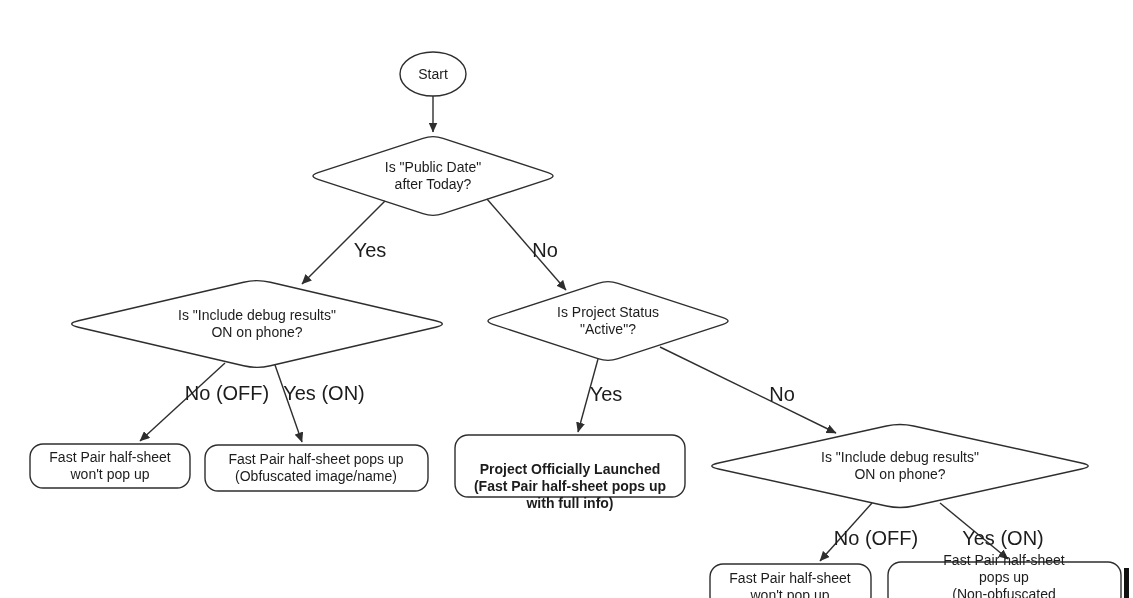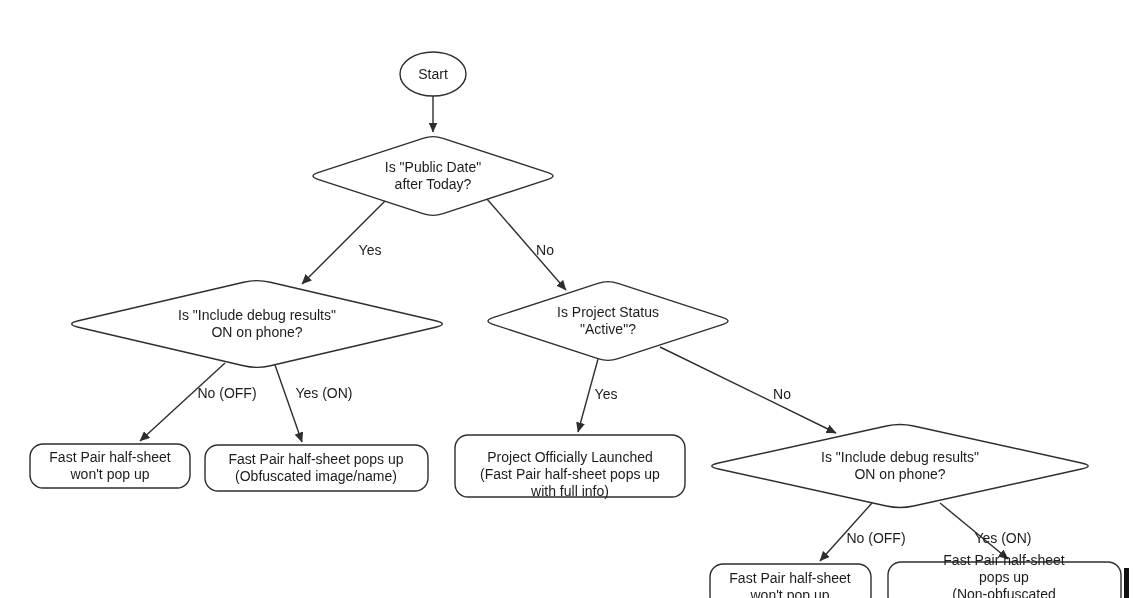--- a/index.html
+++ b/index.html
@@ -38,21 +38,21 @@
     text-align: center;
     white-space: pre-line;
     font-size: 14px;
     line-height: 17px;
     color: var(--text);
   }
   .elbl {
     position: absolute;
     transform: translate(-50%, -50%);
     white-space: nowrap;
-    font-size: 14px;
+    font-size: 20px;
     line-height: 16px;
     color: var(--text);
   }
 </style>
 </head>
 <body>
 
 <div class="canvas">
 
   <svg width="1133" height="598" viewBox="0 0 1133 598">
@@ -97,21 +97,21 @@
   <div class="lbl" style="left:257px; top:292px;">Is "Include debug results"
 ON on phone?</div>
   <div class="lbl" style="left:608px; top:289px;text-align:center;">Is Project Status
 "Active"?</div>
   <div class="lbl" style="left:900px; top:434px;">Is "Include debug results"
 ON on phone?</div>
   <div class="lbl" style="left:110px; top:434px;">Fast Pair half-sheet
 won't pop up</div>
   <div class="lbl" style="left:316px; top:436px;">Fast Pair half-sheet pops up
 (Obfuscated image/name)</div>
-  <div class="lbl" style="left:570px; top:442px;">Project Officially Launched
+  <div class="lbl" style="left:570px; top:454px;font-weight:bold;">Project Officially Launched
 (Fast Pair half-sheet pops up
 with full info)</div>
   <div class="lbl" style="left:790px; top:555px;">Fast Pair half-sheet
 won't pop up</div>
   <div class="lbl" style="left:1004px; top:554px;">Fast Pair half-sheet pops up
 (Non-obfuscated image/name)</div>
 
   <div class="elbl" style="left:370px; top:218px;">Yes</div>
   <div class="elbl" style="left:545px; top:218px;">No</div>
   <div class="elbl" style="left:227px; top:361px;">No (OFF)</div>

